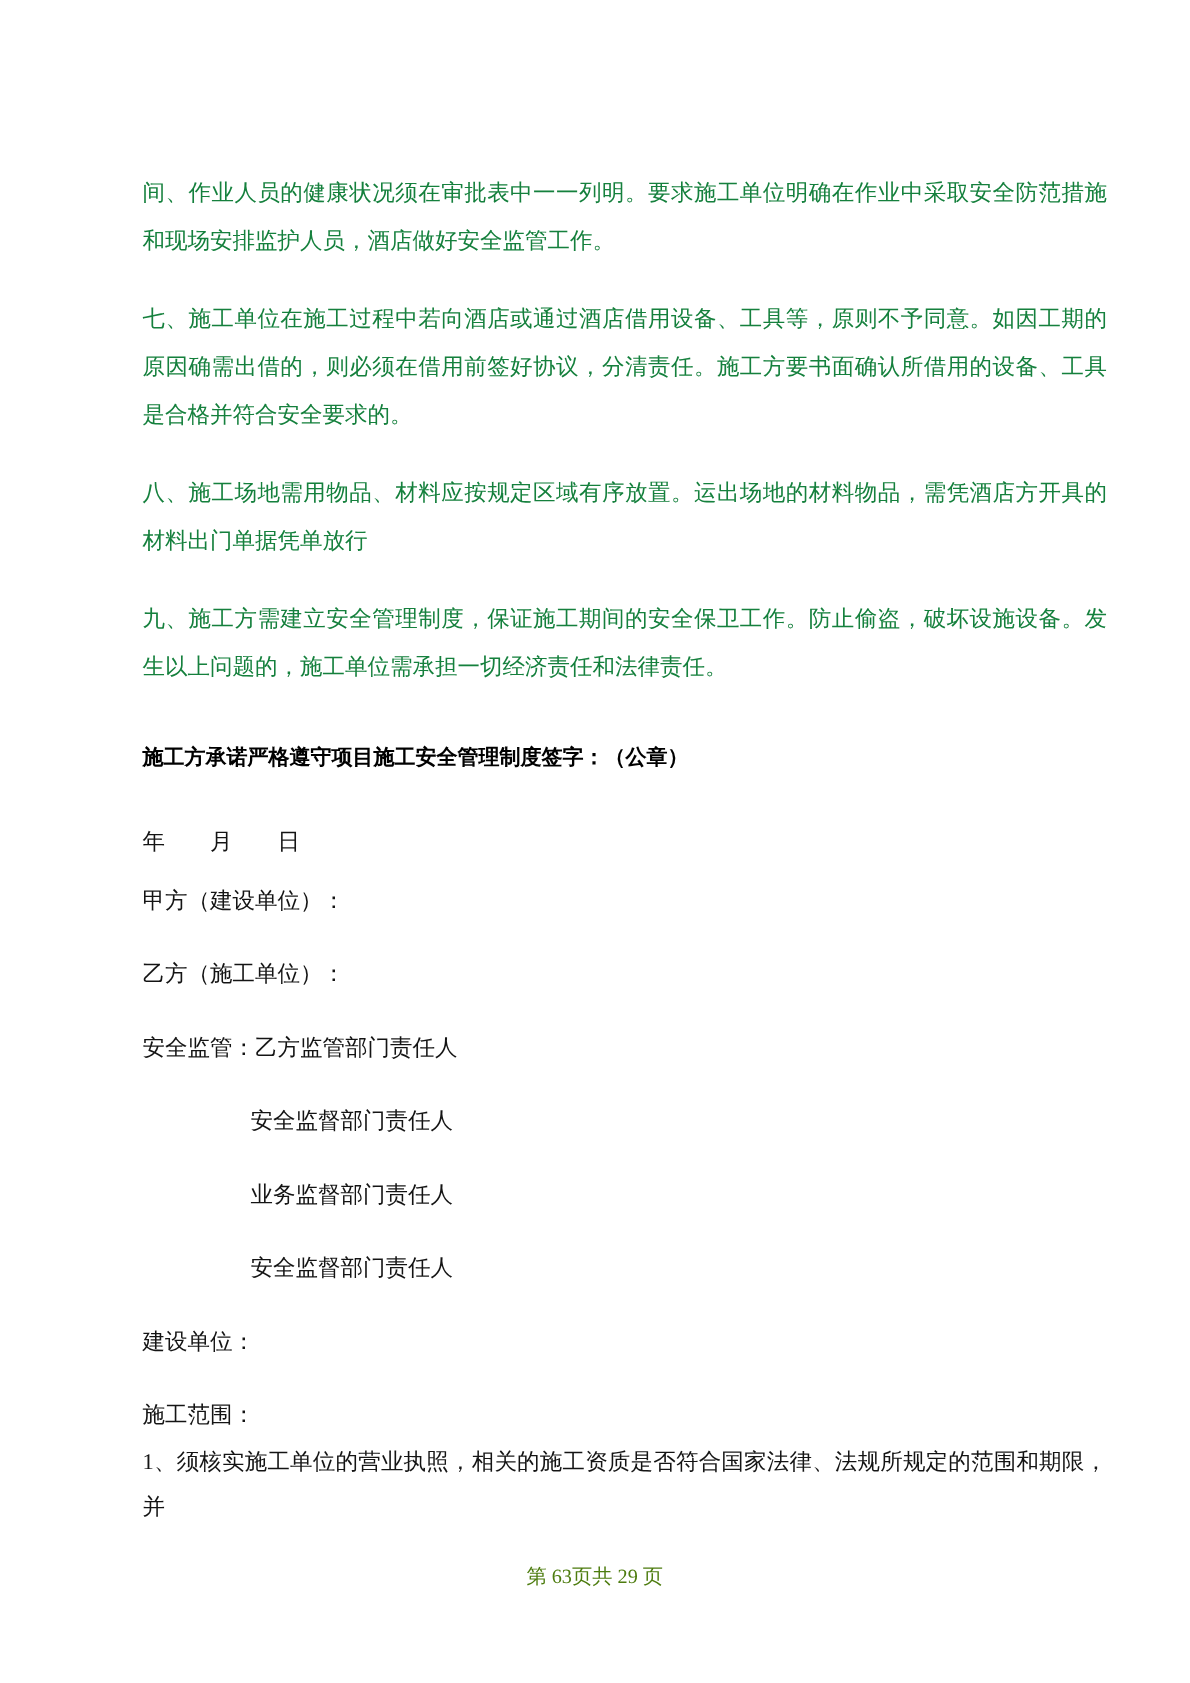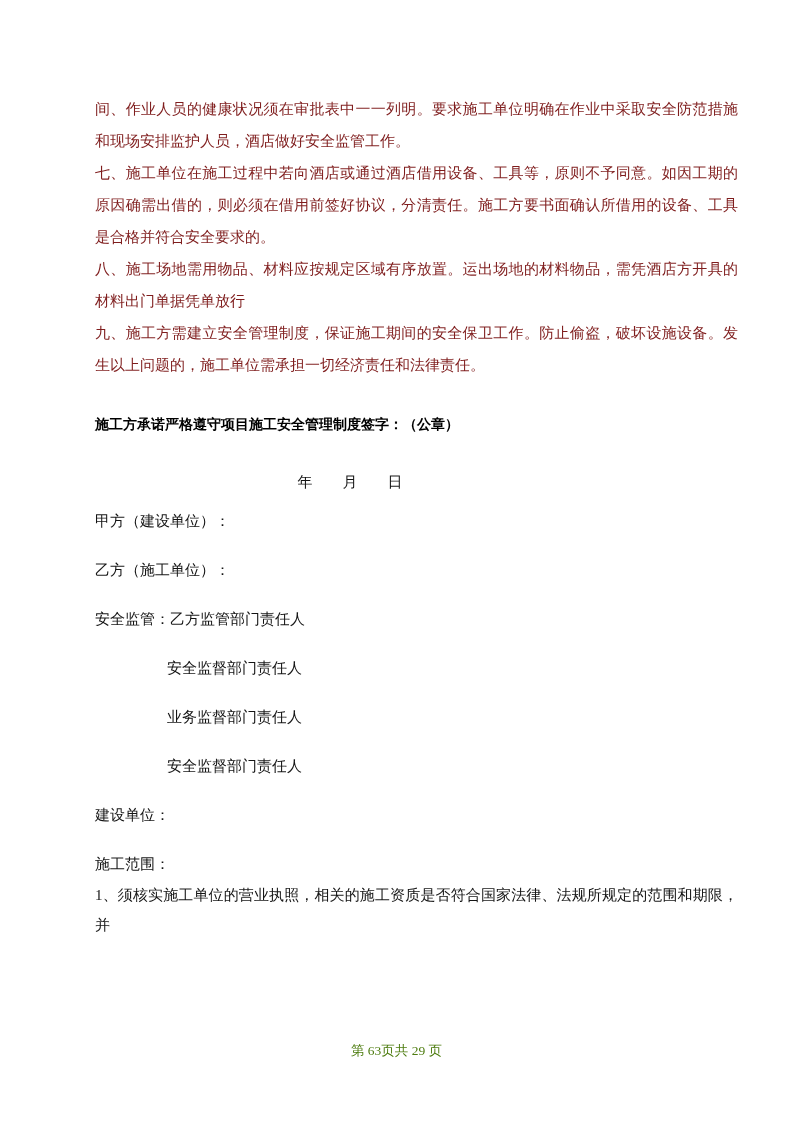--- a/index.html
+++ b/index.html
@@ -12,35 +12,36 @@
     background: #ffffff;
     padding: 93px 55px 0 95px;
     font-family: "Liberation Serif", "DejaVu Serif", serif;
     color: #111111;
   }
   .doc-body p {
     font-size: 15px;
     line-height: 32px;
     text-align: justify;
     letter-spacing: 0;
-    color: #7f1d1d;
+    color: #15803d;
+    margin-top: 20px;
   }
   .sig-line {
     margin-top: 32px;
     font-family: "Liberation Sans", "DejaVu Sans", sans-serif;
     font-weight: bold;
     font-size: 14px;
     line-height: 22px;
     color: #000000;
   }
   .date-line {
     margin-top: 36px;
     font-size: 15px;
     line-height: 22px;
-    text-align: center;
+    text-align: left;
     padding-right: 133px;
     color: #141414;
   }
   .heading {
     margin-top: 36px;
     margin-left: -95px;
     margin-right: -55px;
     text-align: center;
     font-family: "Liberation Sans", "DejaVu Sans", sans-serif;
     font-weight: bold;

